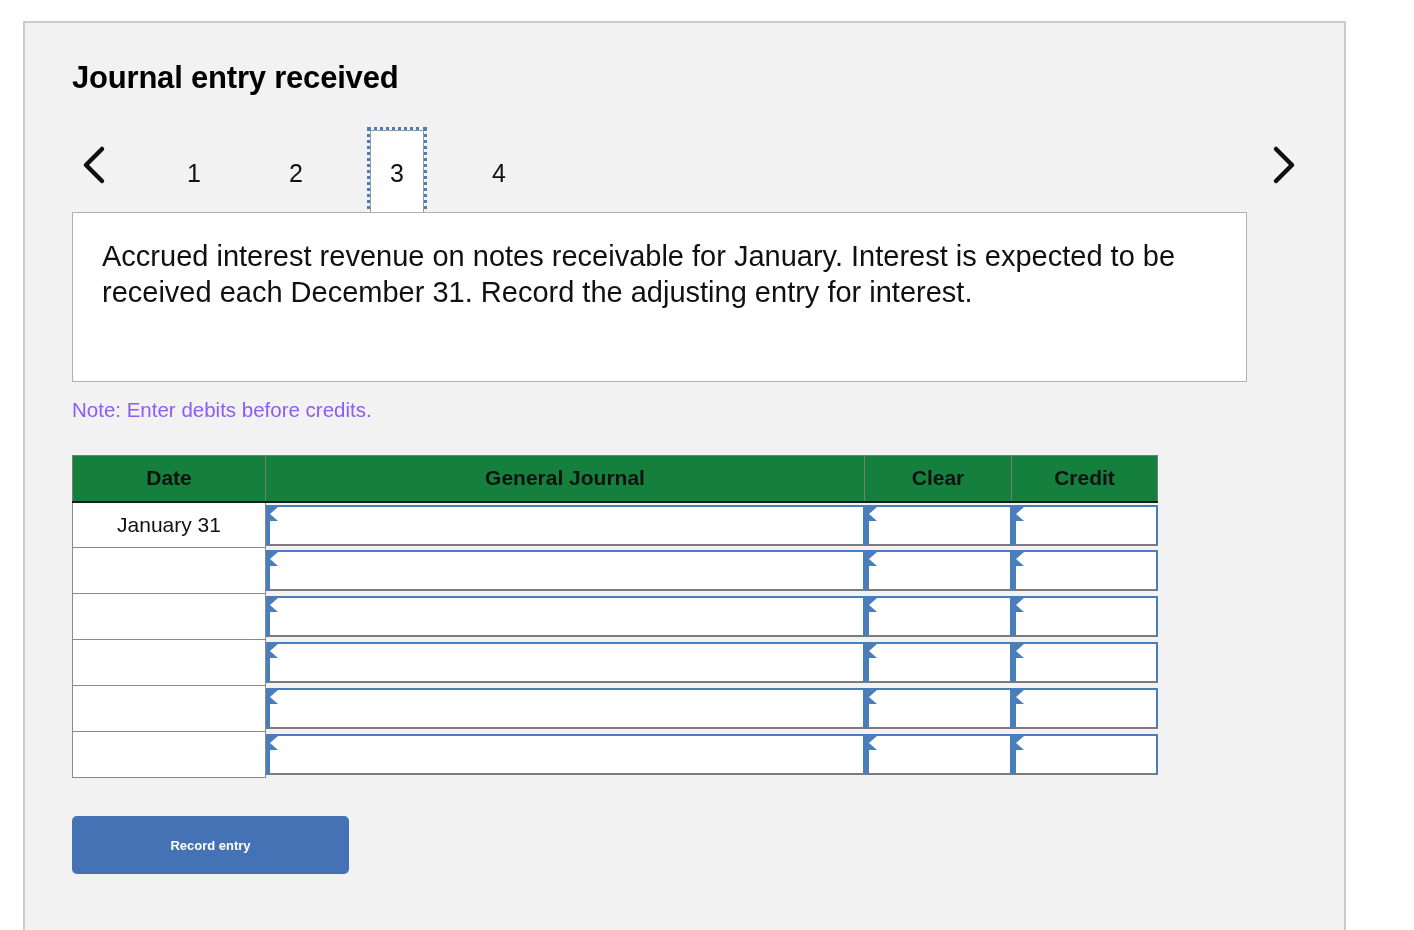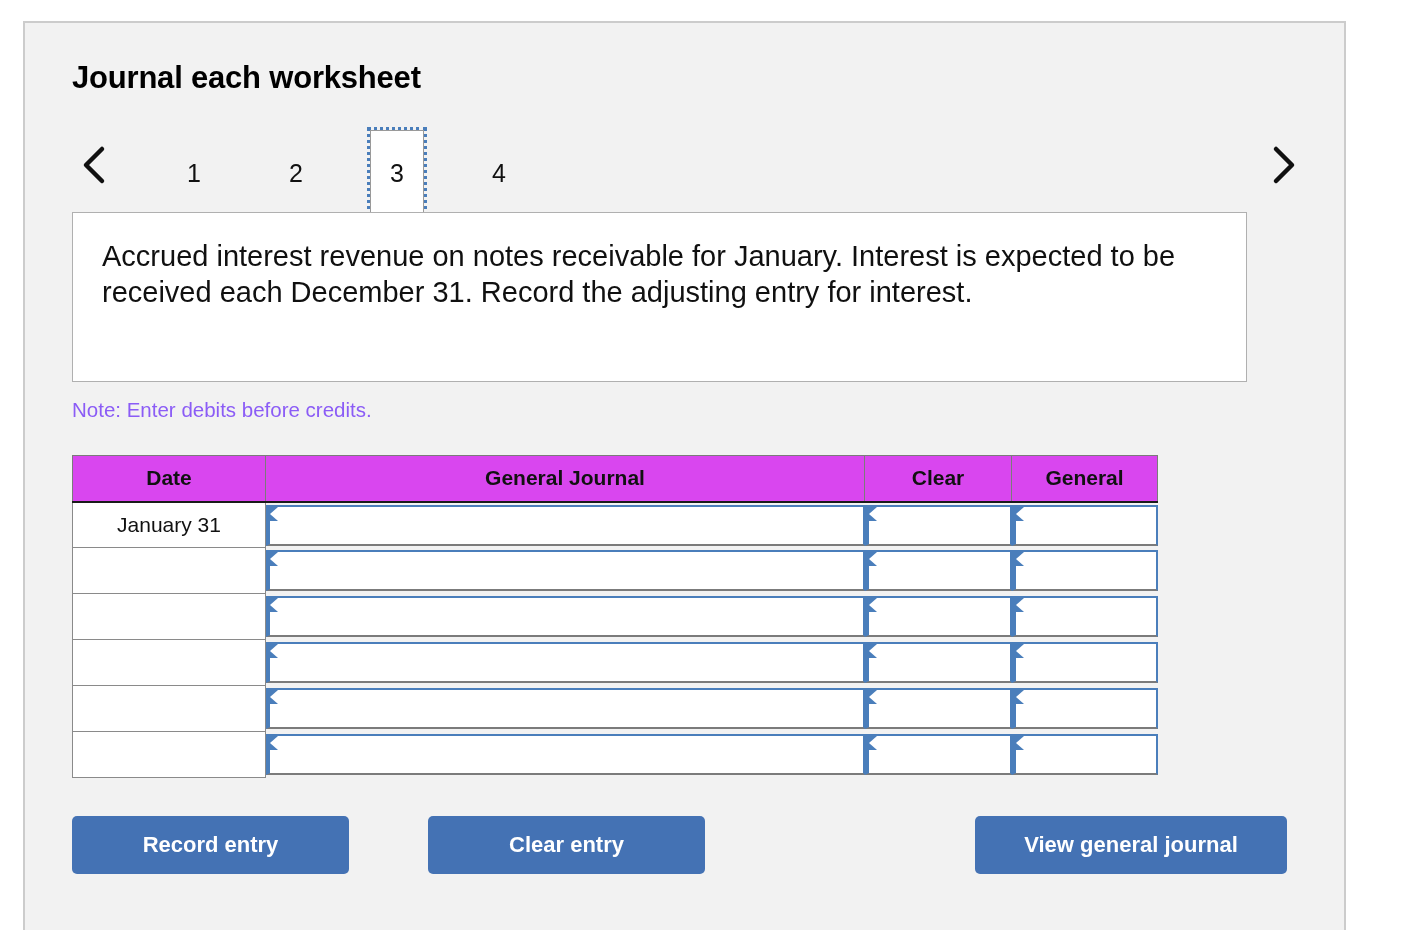--- a/index.html
+++ b/index.html
@@ -118,21 +118,21 @@
   
   .jtable {
     position: absolute;
     left: 47px;
     top: 432px;
     width: 1065px;
     border-collapse: collapse;
     table-layout: fixed;
   }
   .jtable th {
-    background: #d946ef;
+    background: #15803d;
     border: 1px solid #7b7b7b;
     border-bottom: 2px solid #1a1a1a;
     font-size: 21px;
     font-weight: bold;
     color: #111111;
     height: 46px;
     padding: 0;
   }
   .col-date   { width: 193px; }
   .col-gj     { width: 599px; }
@@ -183,37 +183,37 @@
 
   
   .btn {
     position: absolute;
     height: 58px;
     background: #4472b4;
     border: none;
     border-radius: 5px;
     color: #ffffff;
     font-family: "Liberation Sans", sans-serif;
-    font-size: 22px;
+    font-size: 13px;
     font-weight: bold;
     cursor: pointer;
     padding: 16px;
   }
   .btn-record { left: 47px;  top: 793px; width: 277px; }
   .btn-clear  { left: 403px; top: 793px; width: 277px; }
   .btn-view   { left: 950px; top: 793px; width: 312px; }
 </style>
 </head>
 <body>
 
 <div id="screen">
 
   <div class="panel">
 
-    <div class="worksheet-title">Journal each worksheet</div>
+    <div class="worksheet-title">Journal entry received</div>
 
     <div class="pager">
 
       <div class="chev chev-prev">
         <svg width="34" height="46" viewBox="0 0 34 46" aria-hidden="true">
           <polyline points="24,7 8,23 24,39" fill="none" stroke="#101010" stroke-width="4.5" stroke-linecap="round" stroke-linejoin="round"></polyline>
         </svg>
       </div>
 
       <div class="tab tab-1">
@@ -247,21 +247,21 @@
         <col class="col-date">
           <col class="col-gj">
           <col class="col-debit">
           <col class="col-credit">
       </colgroup>
       <thead>
         <tr>
           <th>Date</th>
           <th>General Journal</th>
           <th>Clear</th>
-          <th>General</th>
+          <th>Credit</th>
         </tr>
       </thead>
       <tbody>
         <tr>
           <td class="date-cell first">January 31</td>
           <td class="field-cell">
             <div class="field"></div>
           </td>
           <td class="field-cell">
             <div class="field"></div>
@@ -327,17 +327,15 @@
             <div class="field"></div>
           </td>
           <td class="field-cell">
             <div class="field"></div>
           </td>
         </tr>
       </tbody>
     </table>
 
     <button class="btn btn-record">Record entry</button>
-    <button class="btn btn-clear">Clear entry</button>
-    <button class="btn btn-view">View general journal</button>
 
   </div>
 </div>
 
 </body></html>

